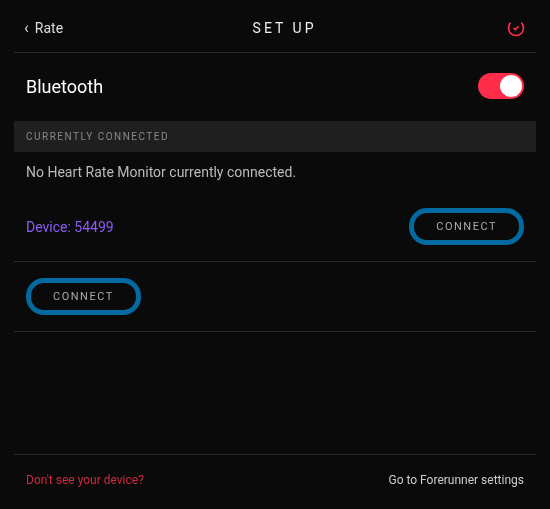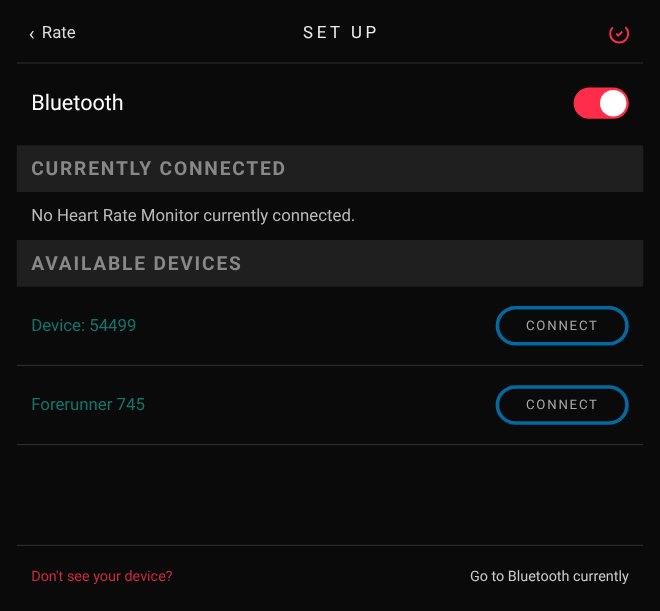--- a/index.html
+++ b/index.html
@@ -76,42 +76,42 @@
       height: 22px;
       background: #fff;
       border-radius: 50%;
       top: 2px;
       right: 2px;
     }
     .section-header {
       background: #1f1f1f;
       padding: 10px 12px;
       color: #888;
-      font-size: 16px;
+      font-size: 10px;
       letter-spacing: 1.5px;
-      font-weight: 700;
+      font-weight: 400;
     }
     .empty-state {
       padding: 12px 12px;
       color: #bbb;
       font-size: 14px;
     }
     .device-row {
       display: flex;
       align-items: center;
       justify-content: space-between;
       padding: 16px 12px;
       border-bottom: 1px solid #2a2a2a;
     }
     .device-name {
-      color: #0f766e;
+      color: #8b5cf6;
       font-size: 14px;
     }
     .connect-btn {
-      border: 3px solid #0369a1;
+      border: 5px solid #0369a1;
       border-radius: 18px;
       padding: 7px 22px;
       color: #aaa;
       font-size: 11px;
       letter-spacing: 1.5px;
       cursor: pointer;
       background: transparent;
     }
     .footer {
       position: absolute;
@@ -162,31 +162,29 @@
     <div class="bluetooth-label">Bluetooth</div>
     <div class="toggle">
       <div class="toggle-knob"></div>
     </div>
   </div>
 
   <div class="section-header">CURRENTLY CONNECTED</div>
 
   <div class="empty-state">No Heart Rate Monitor currently connected.</div>
 
-  <div class="section-header">AVAILABLE DEVICES</div>
 
   <div class="device-row">
     <div class="device-name">Device: 54499</div>
     <div class="connect-btn">CONNECT</div>
   </div>
 
   <div class="device-row">
-    <div class="device-name">Forerunner 745</div>
     <div class="connect-btn">CONNECT</div>
   </div>
 
   <div class="spacer"></div>
 
   <div class="footer">
     <div class="footer-left">Don't see your device?</div>
-    <div class="footer-right">Go to Bluetooth currently</div>
+    <div class="footer-right">Go to Forerunner settings</div>
   </div>
 </div>
 
 </body></html>

